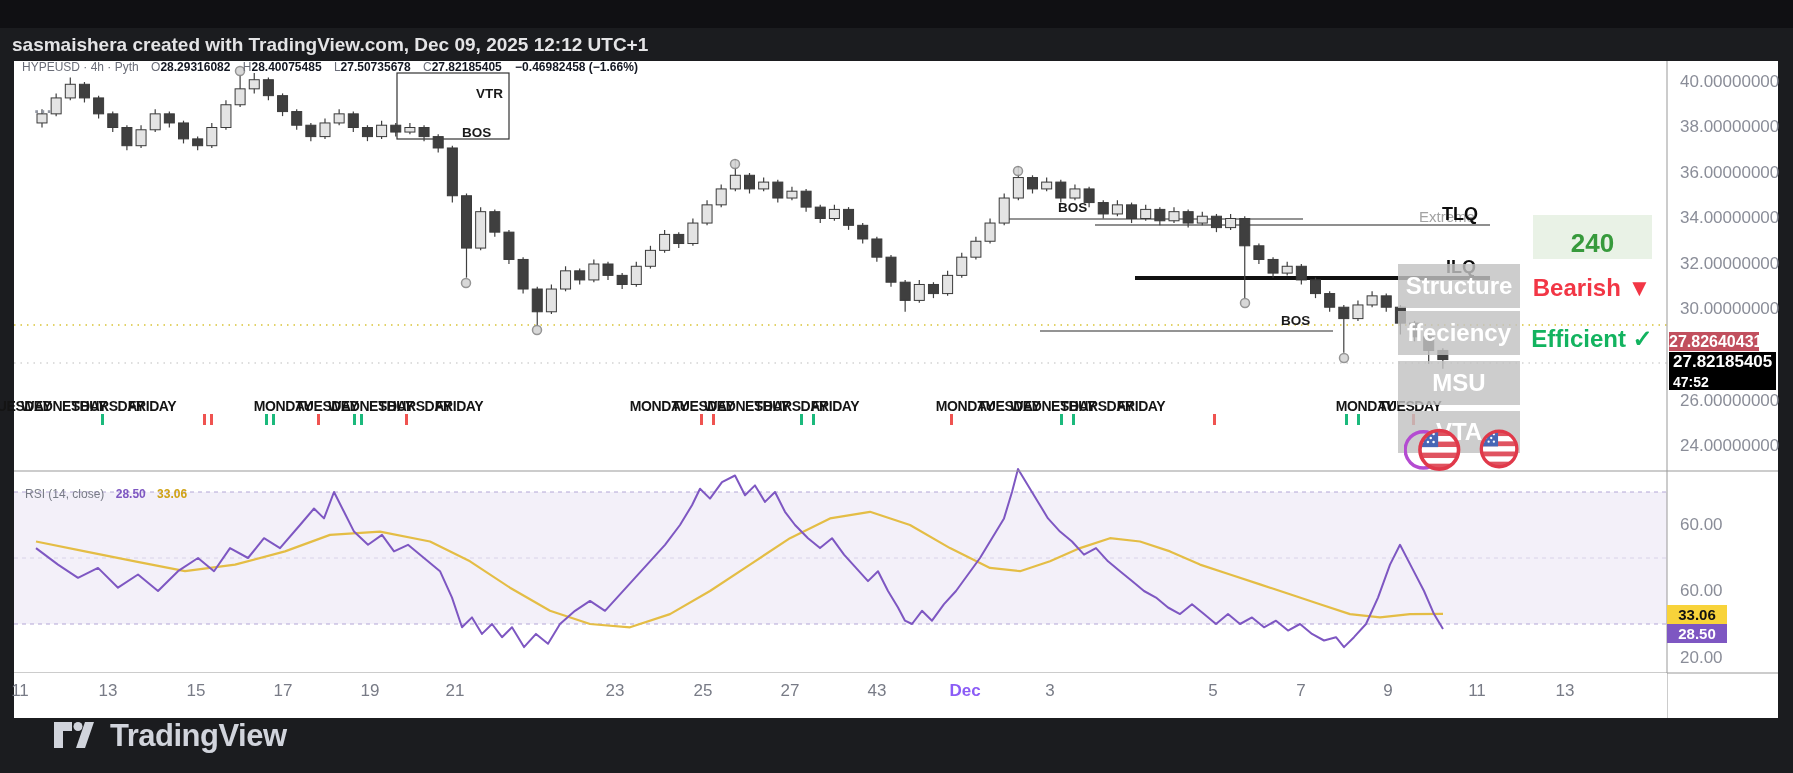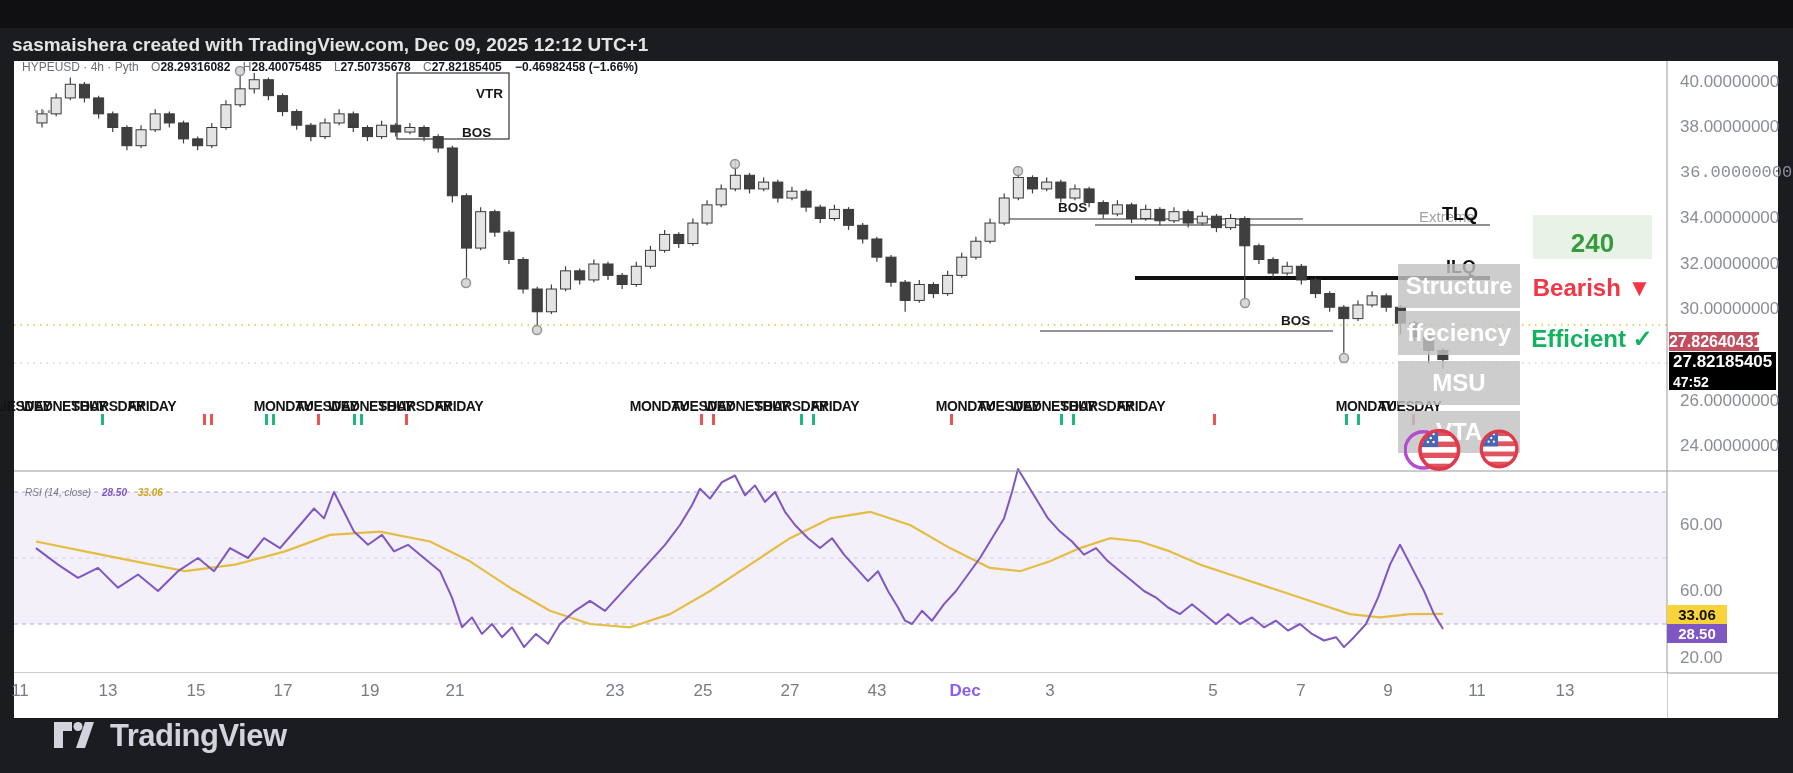--- a/index.html
+++ b/index.html
@@ -11,21 +11,21 @@
           font-size:19px;font-weight:600;line-height:33px;padding-left:12px;white-space:nowrap;}
   .chart-bg{left:14px;top:33px;width:1764px;height:657px;background:#ffffff;}
   #chart-svg{left:0;top:0;pointer-events:none;}
   .overlay{left:0;top:0;width:1793px;height:773px;pointer-events:none;}
   .legend{left:22px;top:32px;font-size:12px;white-space:nowrap;color:#131722;}
   .legend .muted{color:#6a6d78;}
   .legend .lbl{color:#6a6d78;margin-left:9px;}
   .legend .val{font-weight:600;color:#131722;}
   .legend .chg{margin-left:10px;font-weight:600;color:#131722;}
   .menu-dots{left:34px;top:68px;color:#9095a0;font-size:19px;font-weight:700;letter-spacing:1px;}
-  .rsi-legend{left:25px;top:459px;font-size:10px;white-space:nowrap;font-style:italic;}
+  .rsi-legend{left:25px;top:459px;font-size:12px;white-space:nowrap;}
   .rsi-legend .t{color:#787b86;}
   .rsi-legend .v1{color:#7e57c2;font-weight:700;margin-left:8px;}
   .rsi-legend .v2{color:#cfa213;font-weight:700;margin-left:8px;}
   .tick-label{position:absolute;color:#8a8d98;font-size:17px;white-space:nowrap;}
   .day-label{position:absolute;color:#141414;font-size:14px;font-weight:700;letter-spacing:-0.4px;
              transform:translateX(-50%);white-space:nowrap;}
   .sess-tick{position:absolute;width:2.5px;height:11px;}
   .ann{position:absolute;white-space:nowrap;}
   .ann.small{font-size:13.5px;font-weight:600;color:#1a1a1a;}
   .ann.muted{font-size:15px;font-weight:500;color:#a3a3a3;}
@@ -433,21 +433,21 @@
               </g>
             </g>
             <circle cx="26" cy="21" r="17" fill="none" stroke="#e0394a" stroke-width="3.2"></circle>
           </svg></div>
       </div>
   </div>
 
   <div class="abs price-scale" id="price-scale">
       <div class="tick-label" style="left:13px;top:11px;">40.00000000</div>
       <div class="tick-label" style="left:13px;top:56px;">38.00000000</div>
-      <div class="tick-label" style="left:13px;top:102px;font-family:Liberation Mono, monospace;">36.00000000</div>
+      <div class="tick-label" style="left:13px;top:102px;">36.00000000</div>
       <div class="tick-label" style="left:13px;top:147px;">34.00000000</div>
       <div class="tick-label" style="left:13px;top:193px;">32.00000000</div>
       <div class="tick-label" style="left:13px;top:238px;">30.00000000</div>
       <div class="tick-label" style="left:13px;top:330px;">26.00000000</div>
       <div class="tick-label" style="left:13px;top:375px;">24.00000000</div>
       <div class="badge" style="left:2px;top:271px;width:90px;height:19px;background:#c14f5e;color:#fff;font-size:16px;line-height:19px;text-align:center;">27.82640431</div>
       <div class="badge" style="left:2px;top:291px;width:107px;height:38px;background:#000;color:#fff;font-size:17px;line-height:20px;padding-left:4px;">
         <div style="position:relative;">27.82185405</div>
         <div style="position:relative;font-size:14px;font-weight:600;">47:52</div>
       </div>

